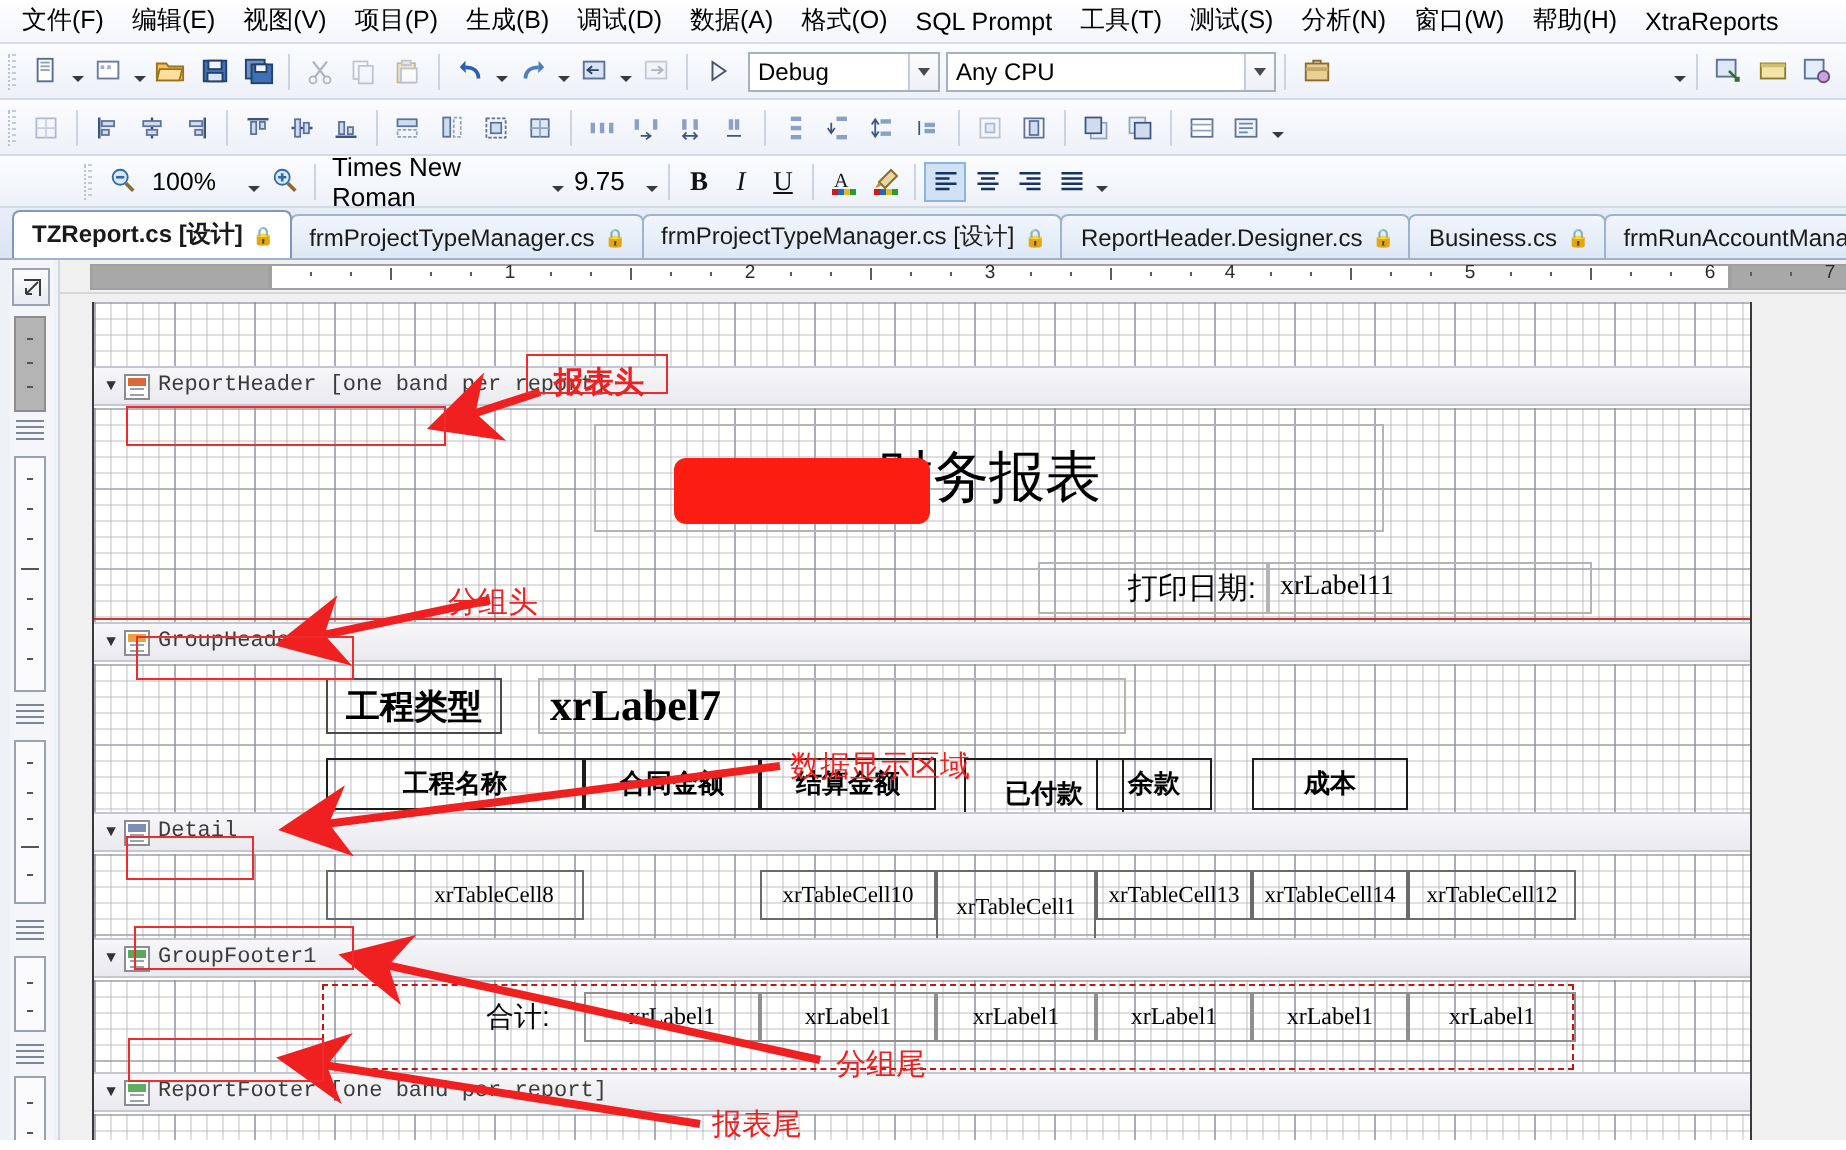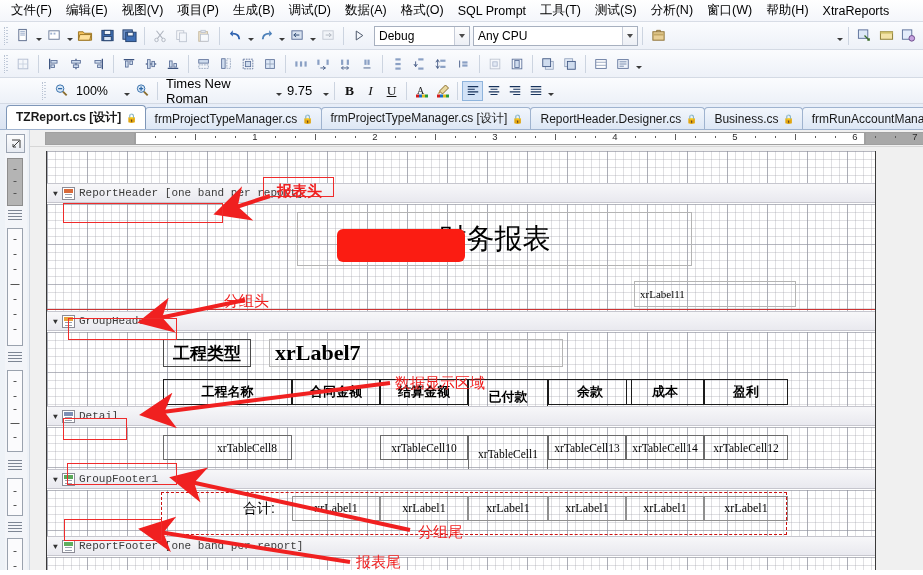--- a/index.html
+++ b/index.html
@@ -319,21 +319,21 @@
     font-size: 28px;
     font-weight: normal;
     color: #000;
   }
   .ctl.serif-b {
     font-family: "Liberation Serif", serif;
     font-weight: bold;
   }
   .ctl.mono {
     font-family: "Liberation Serif", serif;
-    font-size: 11px;
+    font-size: 14px;
   }
   .ctl.hdrcell {
     font-weight: bold;
     font-size: 13px;
     border: 1px solid #1c1c1c;
     justify-content: center;
   }
   .ctl.datacell {
     border: 1px solid #6a6a6a;
     font-family: "Liberation Serif", serif;
@@ -949,43 +949,43 @@
       <div class="band-bar" style="top:32px;">
         <span class="tri">▼</span>
         <span class="band-ic rh">
             <span class="lines"></span>
           </span>
         <span>ReportHeader [one band per report]</span>
       </div>
 
       <div class="band-surface" style="top:53px;height:107px;">
         <div class="ctl title center" style="left:250px;top:8px;width:395px;height:54px;">财务报表</div>
+        <div class="ctl right" style="left:472px;top:77px;width:115px;height:26px;font-size:15px;">打印日期:</div>
         <div class="ctl mono lpad" style="left:587px;top:77px;width:162px;height:26px;">xrLabel11</div>
         <div class="sel-solid" style="left:0;right:0;bottom:1px;"></div>
       </div>
 
       <div class="band-bar" style="top:160px;">
         <span class="tri">▼</span>
         <span class="band-ic gh">
             <span class="lines"></span>
           </span>
         <span>GroupHeader1</span>
       </div>
 
       <div class="band-surface" style="top:181px;height:74px;">
         <div class="ctl bigcn" style="left:116px;top:7px;width:88px;height:28px;border-color:#4a4a4a;">工程类型</div>
         <div class="ctl serif-b lpad" style="left:222px;top:7px;width:294px;height:28px;font-size:22px;">xrLabel7</div>
 
         <div class="ctl hdrcell" style="left:116px;top:47px;width:129px;height:26px;">工程名称</div>
         <div class="ctl hdrcell" style="left:245px;top:47px;width:88px;height:26px;">合同金额</div>
         <div class="ctl hdrcell" style="left:333px;top:47px;width:88px;height:26px;">结算金额</div>
-        <div class="ctl hdrcell" style="left:421px;top:47px;width:80px;height:36px;">已付款</div>
-        <div class="ctl hdrcell" style="left:501px;top:47px;width:84px;height:26px;">余款</div>
+        <div class="ctl hdrcell" style="left:435px;top:47px;width:80px;height:36px;">已付款</div>
+        <div class="ctl hdrcell" style="left:501px;top:47px;width:58px;height:26px;">余款</div>
         <div class="ctl hdrcell" style="left:579px;top:47px;width:78px;height:26px;">成本</div>
-        <div class="ctl hdrcell" style="left:657px;top:47px;width:84px;height:26px;">盈利</div>
       </div>
 
       <div class="band-bar" style="top:255px;">
         <span class="tri">▼</span>
         <span class="band-ic dt">
             <span class="lines"></span>
           </span>
         <span>Detail</span>
       </div>
 

